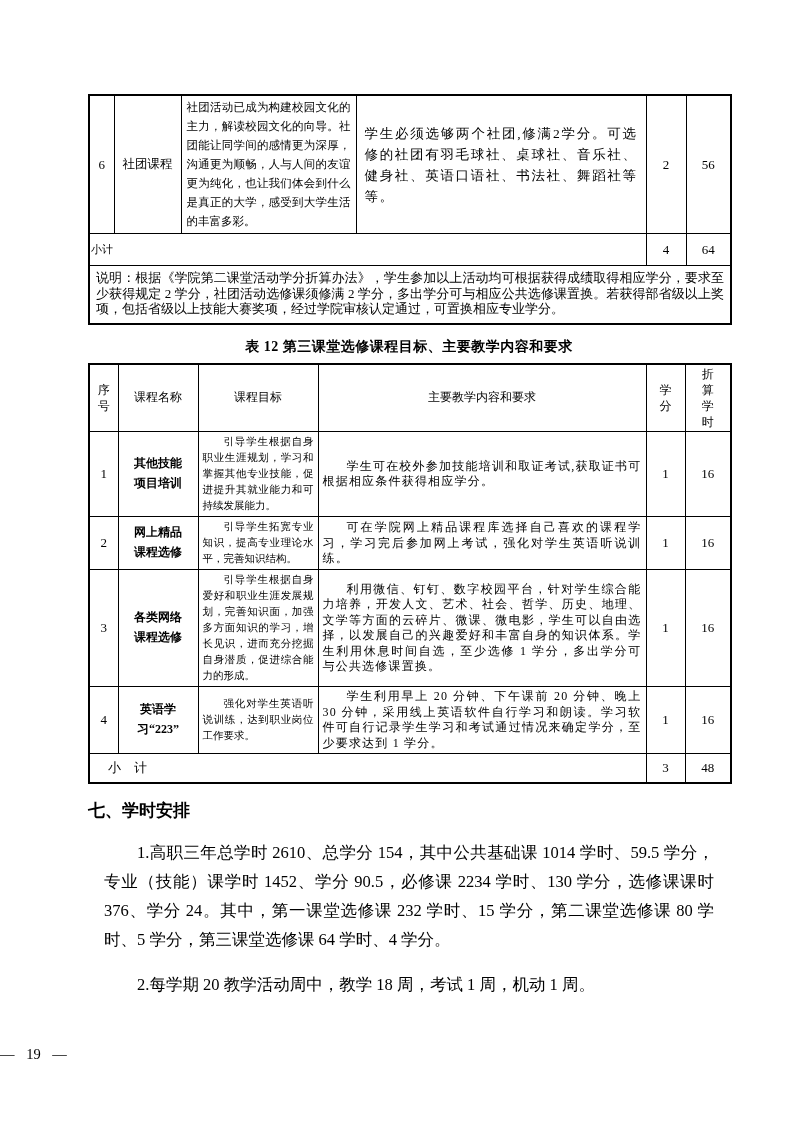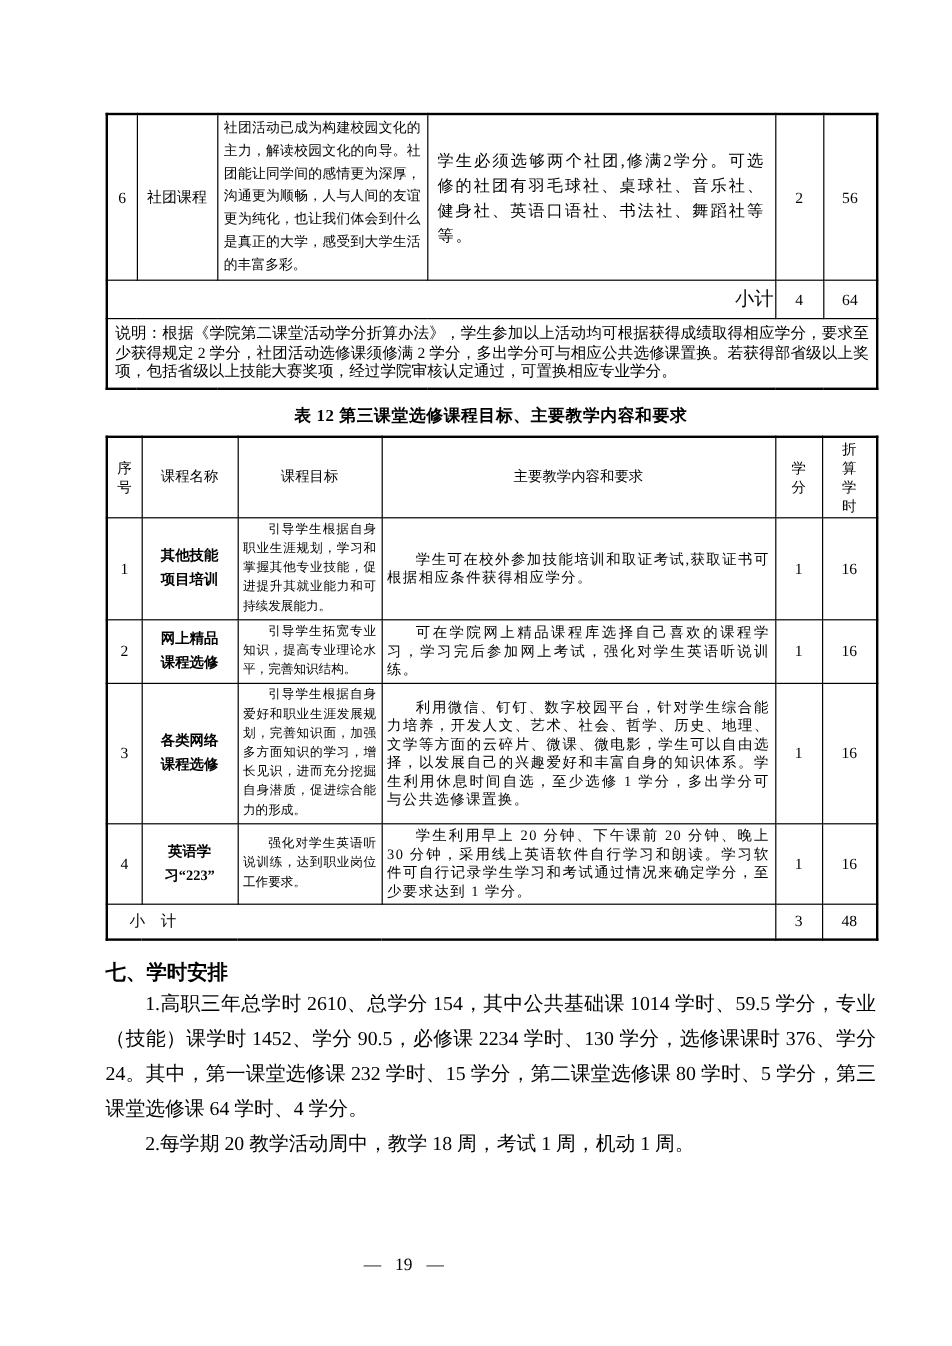--- a/index.html
+++ b/index.html
@@ -35,21 +35,21 @@
   
   .name-plain { font-size: 12.5px; text-align: center; }
   .goal-top {
     font-size: 11.5px; line-height: 19px;
     padding: 2px 5px; text-align: justify;
   }
   .cont-top {
     font-size: 13.5px; line-height: 21px; letter-spacing: 1.5px;
     padding: 2px 8px; text-align: justify;
   }
-  .subtotal-center { font-size: 16px; text-align: right; }
+  .subtotal-center { font-size: 11px; text-align: left; }
 
   
   .note-cell {
     font-size: 13px; line-height: 15.5px;
     padding: 4px 6px 6px 6px; text-align: justify;
     vertical-align: top;
   }
 
   
   .tbl-title {
@@ -69,30 +69,30 @@
     font-size: 10.5px; line-height: 16px;
     padding: 2px 4px; text-indent: 2em; text-align: justify;
   }
   .cont12 {
     font-size: 12px; line-height: 15.5px; letter-spacing: 1.2px;
     padding: 2px 4px; text-indent: 2em; text-align: justify;
   }
   .subtotal-left { font-size: 13px; padding-left: 18px; }
 
   
-  .sec-heading { font-size: 17px; font-weight: bold; margin: 15px 0 0 0; }
+  .sec-heading { font-size: 17px; font-weight: bold; margin: 15px 0 10px 0; }
   .para {
     font-size: 16.5px; line-height: 29px;
-    text-align: justify; text-indent: 2em; margin: 0;
+    text-align: justify; text-indent: 2em; margin: 16px;
   }
 
   
   .footer {
     position: absolute; top: 1046px; left: 0; width: 673px;
-    text-align: center; font-size: 14.5px; word-spacing: 8px;
+    font-size: 14.5px; word-spacing: 8px;
   }
 </style>
 </head>
 <body>
 
 <div class="page">
   <div class="content">
 
     <table class="tbl">
       <colgroup>

